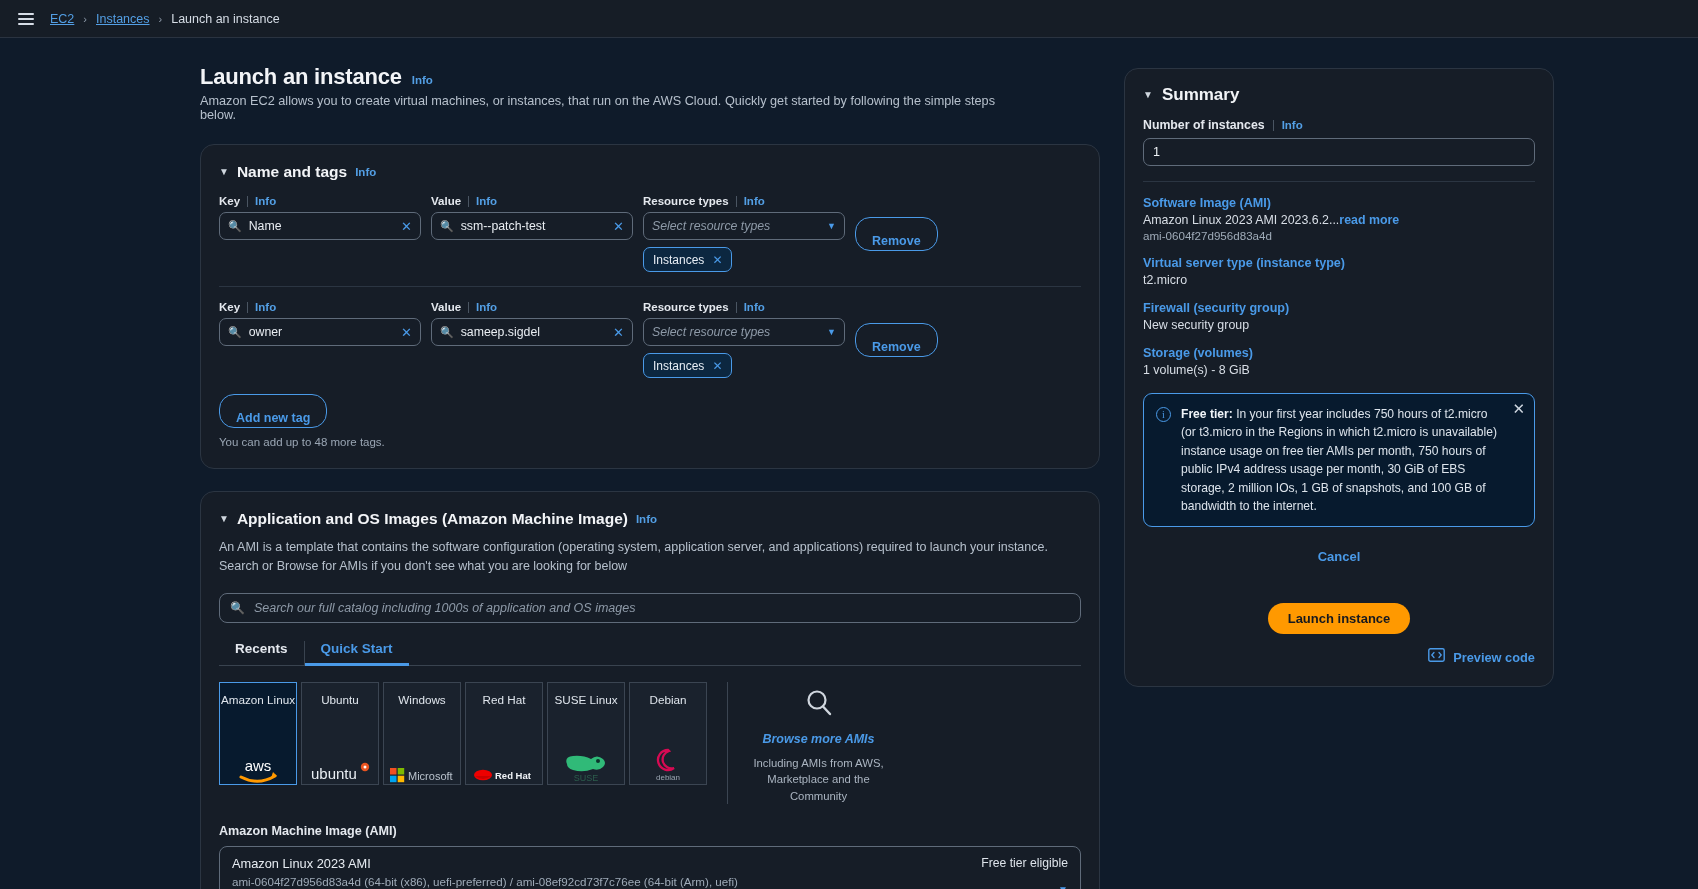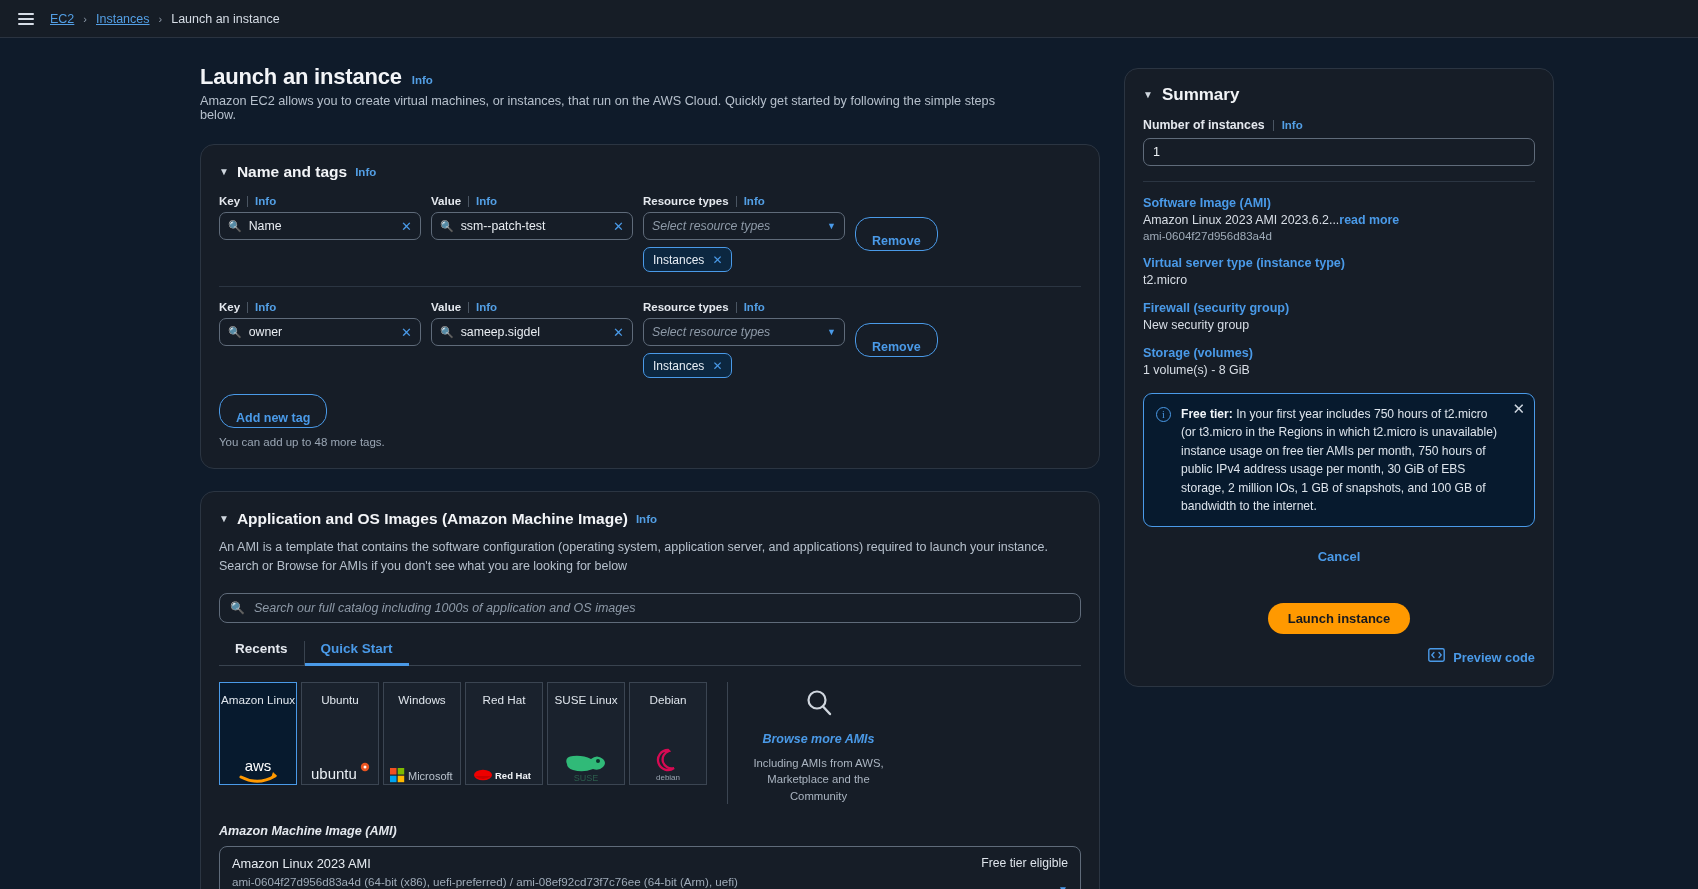--- a/index.html
+++ b/index.html
@@ -123,21 +123,21 @@
   .os-name { font-size:11.7px; color:#dfe5ec; text-align:center; line-height:1.28; }
   .os-logo { flex:1; display:flex; align-items:flex-end; justify-content:center; }
   .browse-wrap {
     margin-left:20px; padding-left:22px; border-left:1px solid #3b4552;
     width:160px; display:flex; flex-direction:column; align-items:center; justify-content:flex-start;
     padding-top:6px;
   }
   .browse-link { color:#4a9ae8; font-size:12.5px; font-weight:700; margin-top:10px; cursor:pointer;font-style:italic; }
   .browse-sub { font-size:11.3px; color:#aab4c0; text-align:center; margin-top:9px; line-height:1.45; }
 
-  .ami-label { font-size:12.6px; font-weight:700; color:#e4e8ee; margin-top:20px;font-style:italic; }
+  .ami-label { font-size:12.6px; font-weight:700; color:#e4e8ee; margin-top:20px; }
   .ami-box {
     margin-top:8px; border:1px solid #5f6b7a; border-radius:8px;
     padding:9px 12px; display:flex; align-items:flex-start;
     background:#161d27;
   }
   .ami-main { flex:1; }
   .ami-t1 { font-size:12.8px; color:#e7ecf2; }
   .ami-t2 { font-size:11.6px; color:#9fabb8; margin-top:4px; }
   .ami-right { text-align:right; display:flex; flex-direction:column; align-items:flex-end; }
   .free-tier-txt { font-size:12.2px; color:#dde3ea; }

